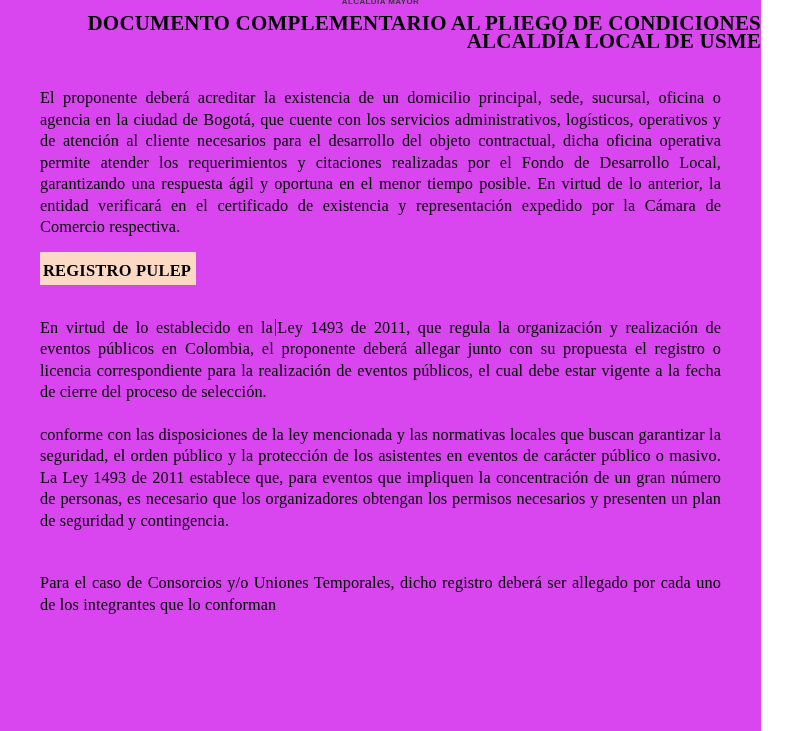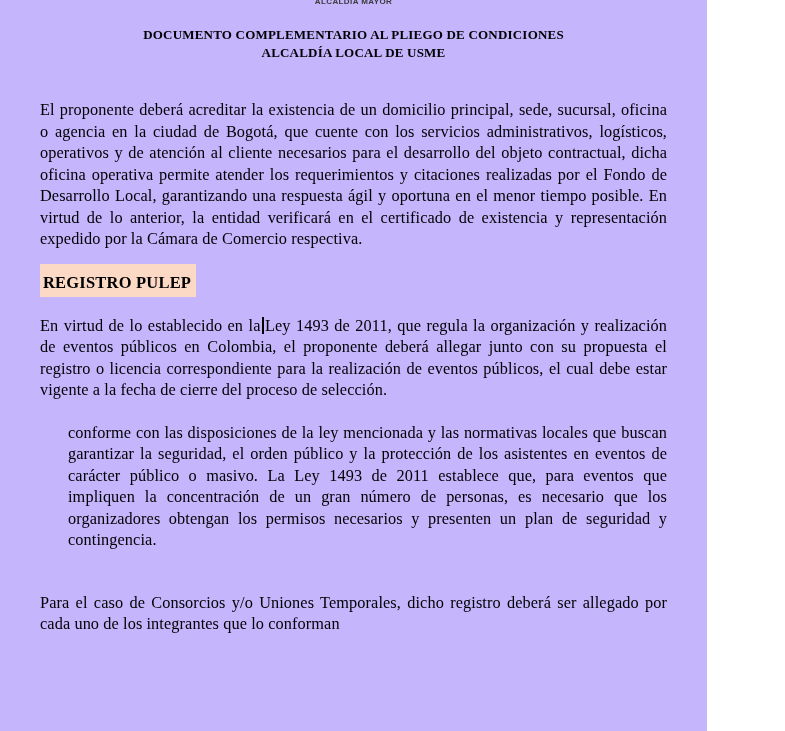--- a/index.html
+++ b/index.html
@@ -1,57 +1,57 @@
 <!DOCTYPE html>
 <html><head>
 <meta charset="utf-8">
 <style>
   * { margin: 0; padding: 0; box-sizing: border-box; }
   html, body { background: #ffffff; }
   .page {
     position: relative;
-    width: 707px;
+    width: 761px;
     height: 731px;
-    background: #c4b5fd;
+    background: #d946ef;
     overflow: hidden;
     font-family: "Liberation Serif", "DejaVu Serif", serif;
     color: #000000;
   }
   .letterhead {
     text-align: center;
     font-family: "Liberation Sans", "DejaVu Sans", sans-serif;
     font-weight: bold;
     font-size: 8px;
     line-height: 10px;
     letter-spacing: 0.4px;
     color: #3a3a3a;
     margin-top: -3px; 
   }
   .title-block {
-    text-align: center;
+    text-align: right;
     font-weight: bold;
-    font-size: 13px;
+    font-size: 21px;
     line-height: 18px;
     letter-spacing: 0.2px;
-    margin-top: 19px;
+    margin-top: 7px;
   }
   .content {
     padding: 0 40px;
   }
   .para {
     font-size: 16.3px;
     line-height: 21.5px;
     text-align: justify;
     letter-spacing: 0.1px;
   }
   .para.p1 { margin-top: 37px; font-family: Liberation Serif, serif; }
   .para.p2 { margin-top: 16px; }
   .para.p3 { margin-top: 19px; }
-  .para.p4 { margin-top: 18px; }
-  .para.p5 { margin-top: 21px; margin-left: 28px; }
+  .para.p4 { margin-top: 32px; }
+  .para.p5 { margin-top: 21px; }
   .para.p6 { margin-top: 41px; }
   .section-heading {
     margin-top: 14px;
   }
   .section-heading .hl {
     display: inline-block;
     background: #fbd9c4;
     font-weight: bold;
     font-size: 16.5px;
     line-height: 20px;

